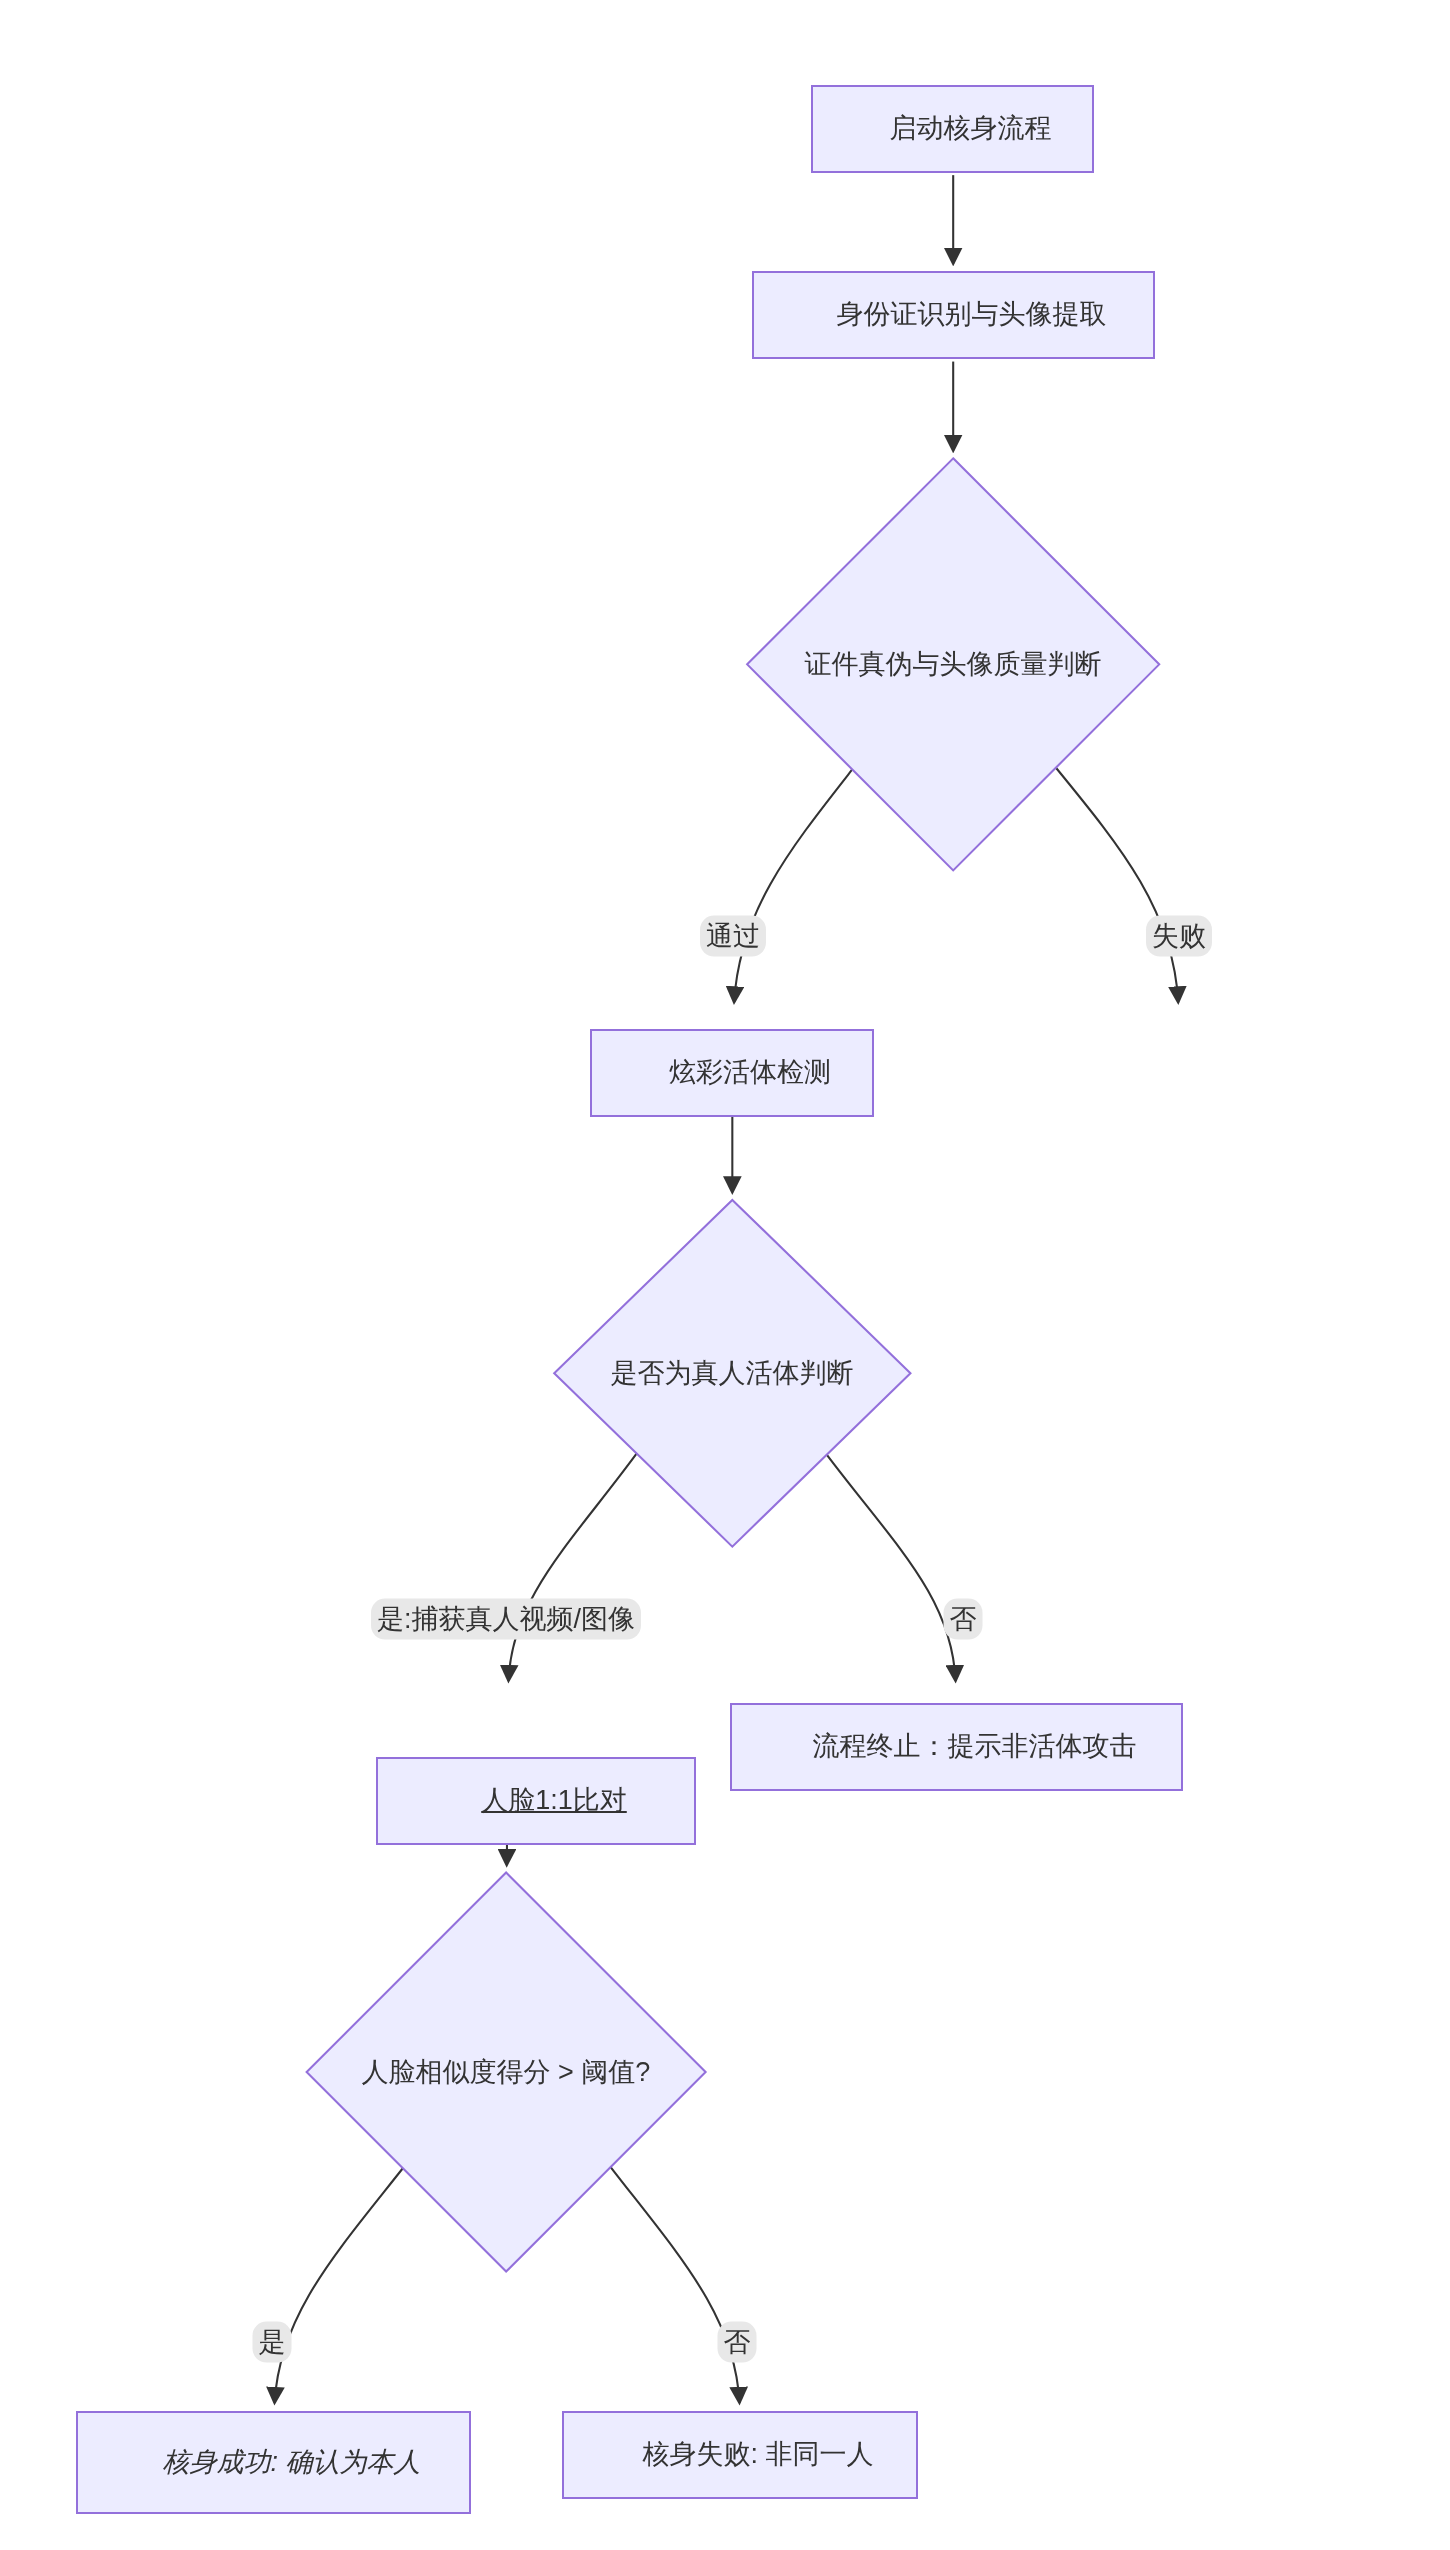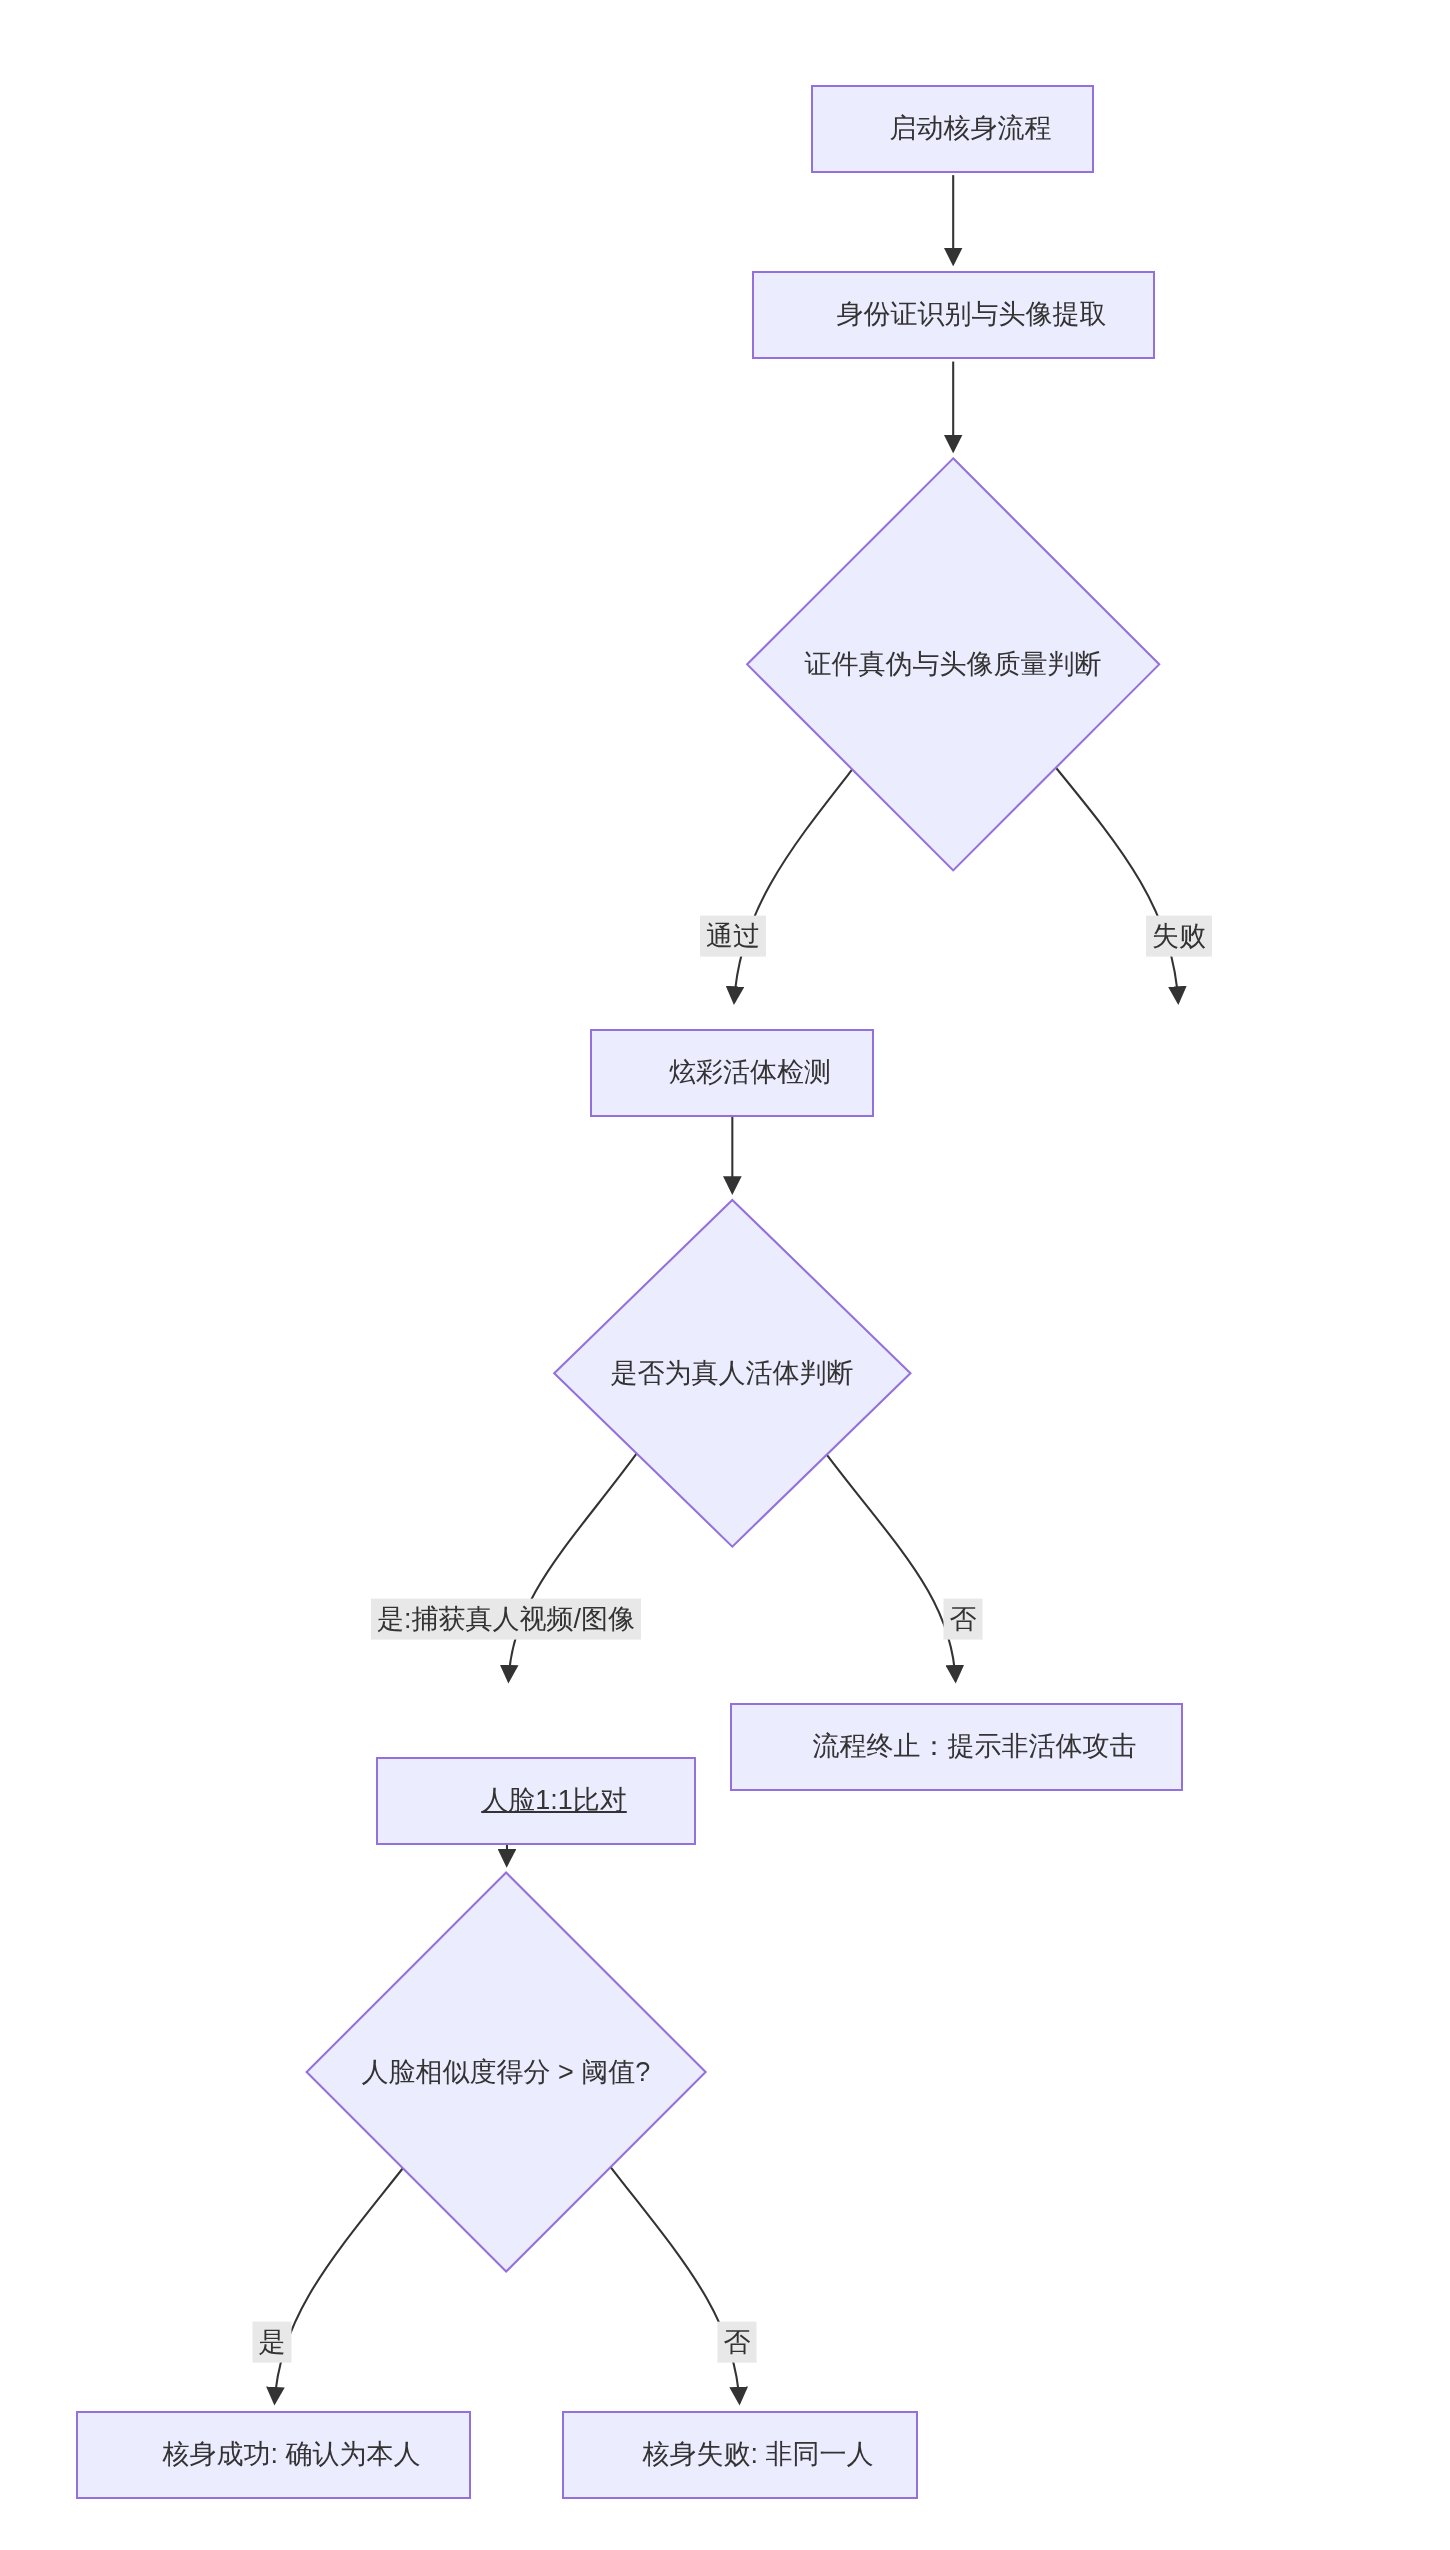--- a/index.html
+++ b/index.html
@@ -30,21 +30,21 @@
     transform:translate(-50%,-50%);
     font-size:27px;color:#333333;
     white-space:nowrap;text-align:center;
   }
   .edge-label{
     position:absolute;
     transform:translate(-50%,-50%);
     background:#e8e8e8;
     padding:2.4px 6px;
     font-size:27px;color:#333333;
-    white-space:nowrap;text-align:center;
+    white-space:nowrap;text-align:center;border-radius:14px;
   }
 </style>
 </head>
 <body>
 
 <div class="canvas">
 
   <svg class="layer" viewBox="0 0 2443 4295" xmlns="http://www.w3.org/2000/svg">
     <defs>
       <marker id="arrow" viewBox="0 0 10 10" refX="8.5" refY="5" markerWidth="9" markerHeight="9" orient="auto-start-reverse">
@@ -76,21 +76,21 @@
 
   <div class="node rect-node" style="left:752px;top:271px;width:403px;height:88px;">身份证识别与头像提取</div>
 
   <div class="node rect-node" style="left:590px;top:1009px;width:284px;height:88px;margin-top:20px;">炫彩活体检测</div>
 
 
   <div class="node rect-node" style="left:376px;top:1757px;width:320px;height:88px;text-decoration:underline;">人脸1:1比对</div>
 
   <div class="node rect-node" style="left:730px;top:1703px;width:453px;height:88px;">流程终止：提示非活体攻击</div>
 
-  <div class="node rect-node" style="left:76px;top:2411px;width:395px;height:88px;">核身成功: 确认为本人</div>
+  <div class="node rect-node" style="left:76px;top:2411px;width:395px;height:103px;font-style:italic;">核身成功: 确认为本人</div>
 
   <div class="node rect-node" style="left:562px;top:2411px;width:356px;height:88px;">核身失败: 非同一人</div>
 
   <div class="diamond-label" style="left:953px;top:664px;">证件真伪与头像质量判断</div>
 
   <div class="diamond-label" style="left:732px;top:1373px;">是否为真人活体判断</div>
 
   <div class="diamond-label" style="left:506px;top:2072px;">人脸相似度得分 &gt; 阈值?</div>
 
   <div class="edge-label" style="left:733px;top:936px;">通过</div>

